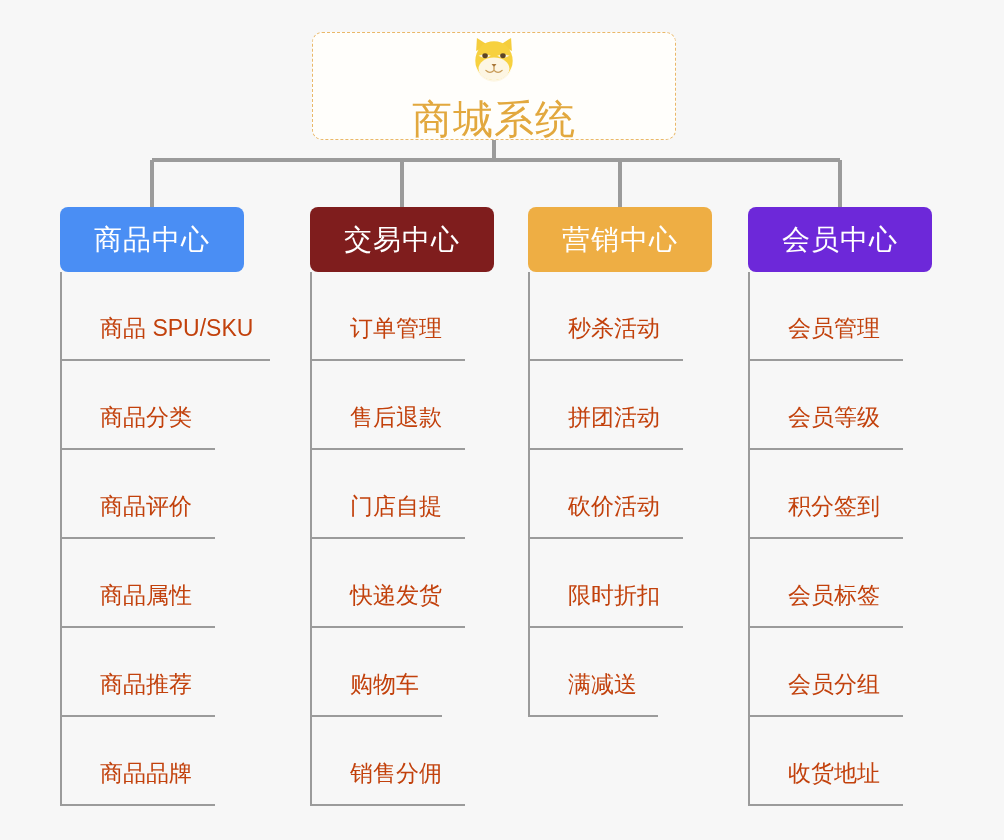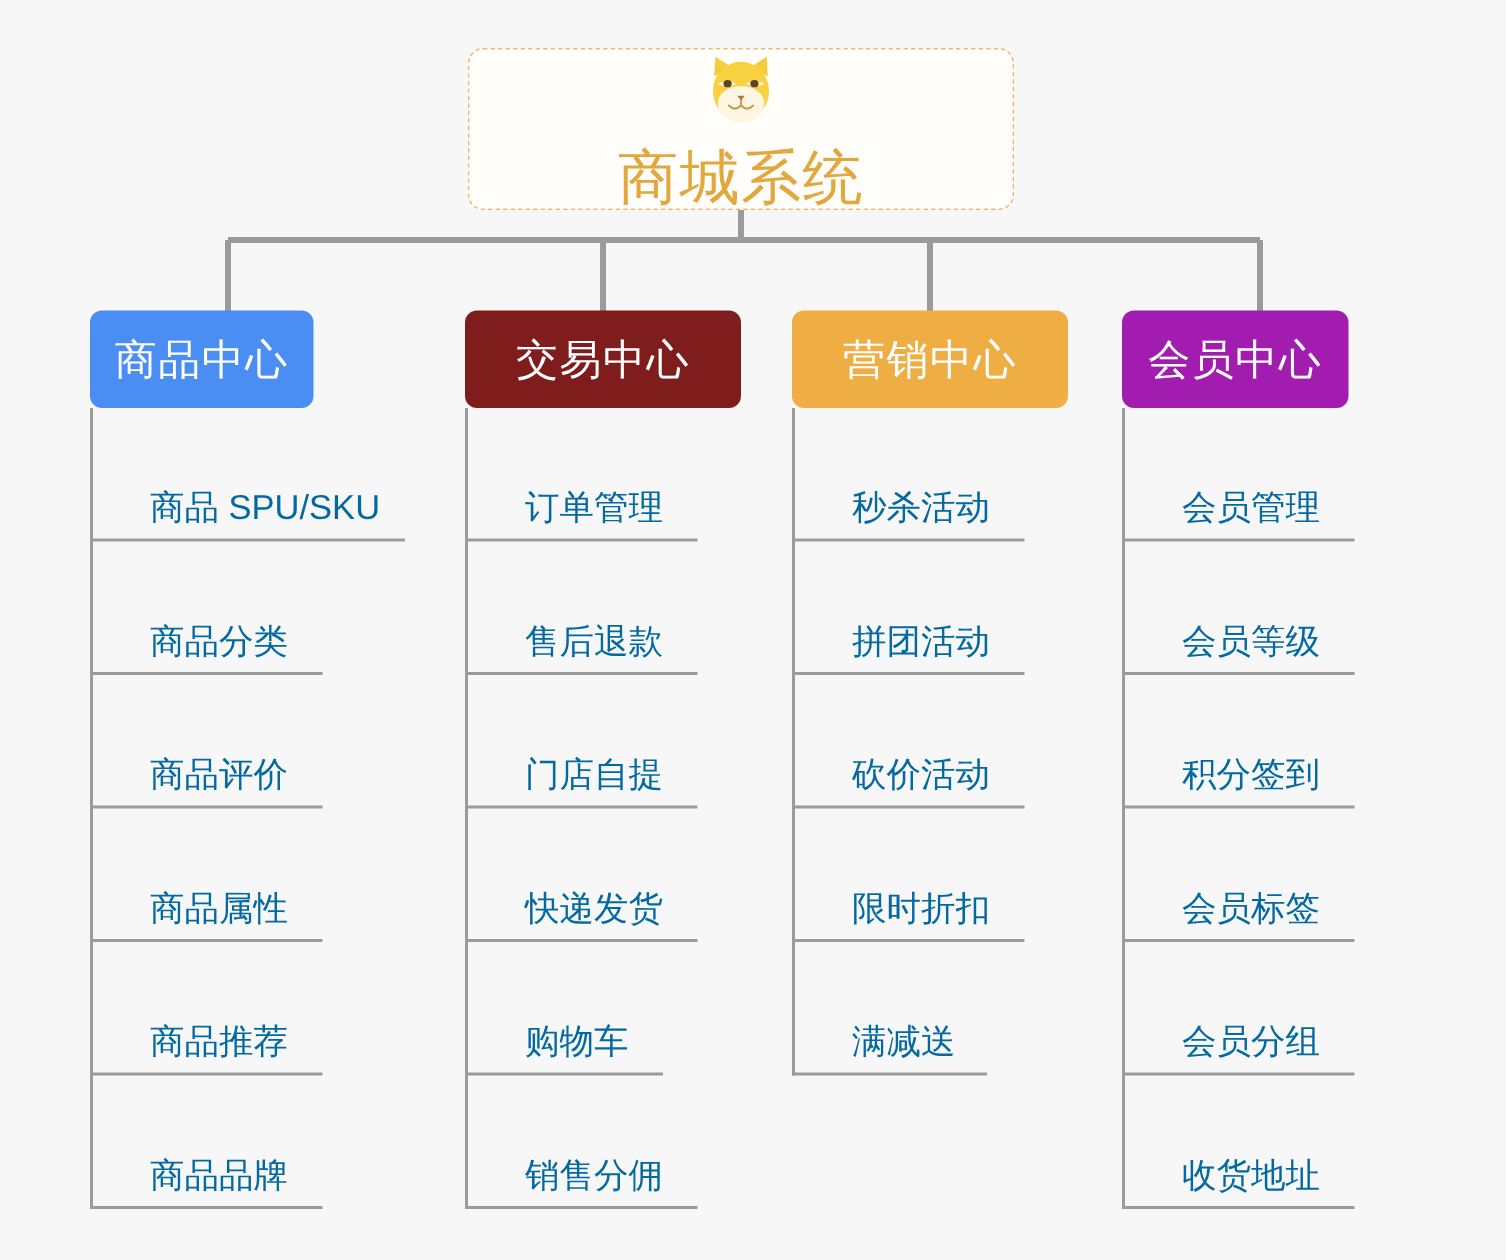--- a/index.html
+++ b/index.html
@@ -90,24 +90,24 @@
   }
   .leaf {
     position: relative;
     height: 89px;
     display: flex;
     align-items: flex-end;
   }
   .leaf-label {
     display: inline-block;
     margin-left: 34px;
-    padding: 0 6px 8px 6px;
+    padding: 0 6px 18px 6px;
     font-size: 23px;
     line-height: 1.2;
-    color: #0369a1;
+    color: #c2410c;
     white-space: nowrap;
   }
   .leaf-underline {
     position: absolute;
     left: 0;
     bottom: 0;
     height: 2px;
     background: #9b9b9b;
   }
   .leaf-trunk {
@@ -155,21 +155,21 @@
 
       <path d="M29 38 L35 38 L32 42 Z" fill="#a9783a"></path>
 
       <path d="M32 42 L32 46 M32 46 q-5 5 -10 0 M32 46 q5 5 10 0" stroke="#c79a56" stroke-width="1.6" fill="none" stroke-linecap="round"></path>
     </svg>
     <span class="root-title">商城系统</span>
   </div>
 
   <div id="branch-container">
       <div class="branch" style="left: 60px; width: 184px;">
-        <div class="branch-header" style="background: rgb(74, 142, 244); width: 149px; font-family: Liberation Mono, monospace;">商品中心</div>
+        <div class="branch-header" style="background: rgb(74, 142, 244); width: 184px; font-family: Liberation Mono, monospace;">商品中心</div>
         <ul class="leaf-list">
           <span class="leaf-trunk" style="background: rgb(155, 155, 155);"></span>
           <li class="leaf">
             <span class="leaf-label">商品 SPU/SKU</span>
             <span class="leaf-underline" style="width: 210px; background: rgb(155, 155, 155);"></span>
           </li>
           <li class="leaf">
             <span class="leaf-label">商品分类</span>
             <span class="leaf-underline" style="width: 155px; background: rgb(155, 155, 155);"></span>
           </li>
@@ -241,21 +241,21 @@
             <span class="leaf-label">限时折扣</span>
             <span class="leaf-underline" style="width: 155px; background: rgb(155, 155, 155);"></span>
           </li>
           <li class="leaf">
             <span class="leaf-label">满减送</span>
             <span class="leaf-underline" style="width: 130px; background: rgb(155, 155, 155);"></span>
           </li>
         </ul>
       </div>
       <div class="branch" style="left: 748px; width: 184px;">
-        <div class="branch-header" style="background: #a21caf; width: 151px;">会员中心</div>
+        <div class="branch-header" style="background: #6d28d9; width: 184px;">会员中心</div>
         <ul class="leaf-list">
           <span class="leaf-trunk" style="background: rgb(155, 155, 155);"></span>
           <li class="leaf">
             <span class="leaf-label">会员管理</span>
             <span class="leaf-underline" style="width: 155px; background: rgb(155, 155, 155);"></span>
           </li>
           <li class="leaf">
             <span class="leaf-label">会员等级</span>
             <span class="leaf-underline" style="width: 155px; background: rgb(155, 155, 155);"></span>
           </li>

